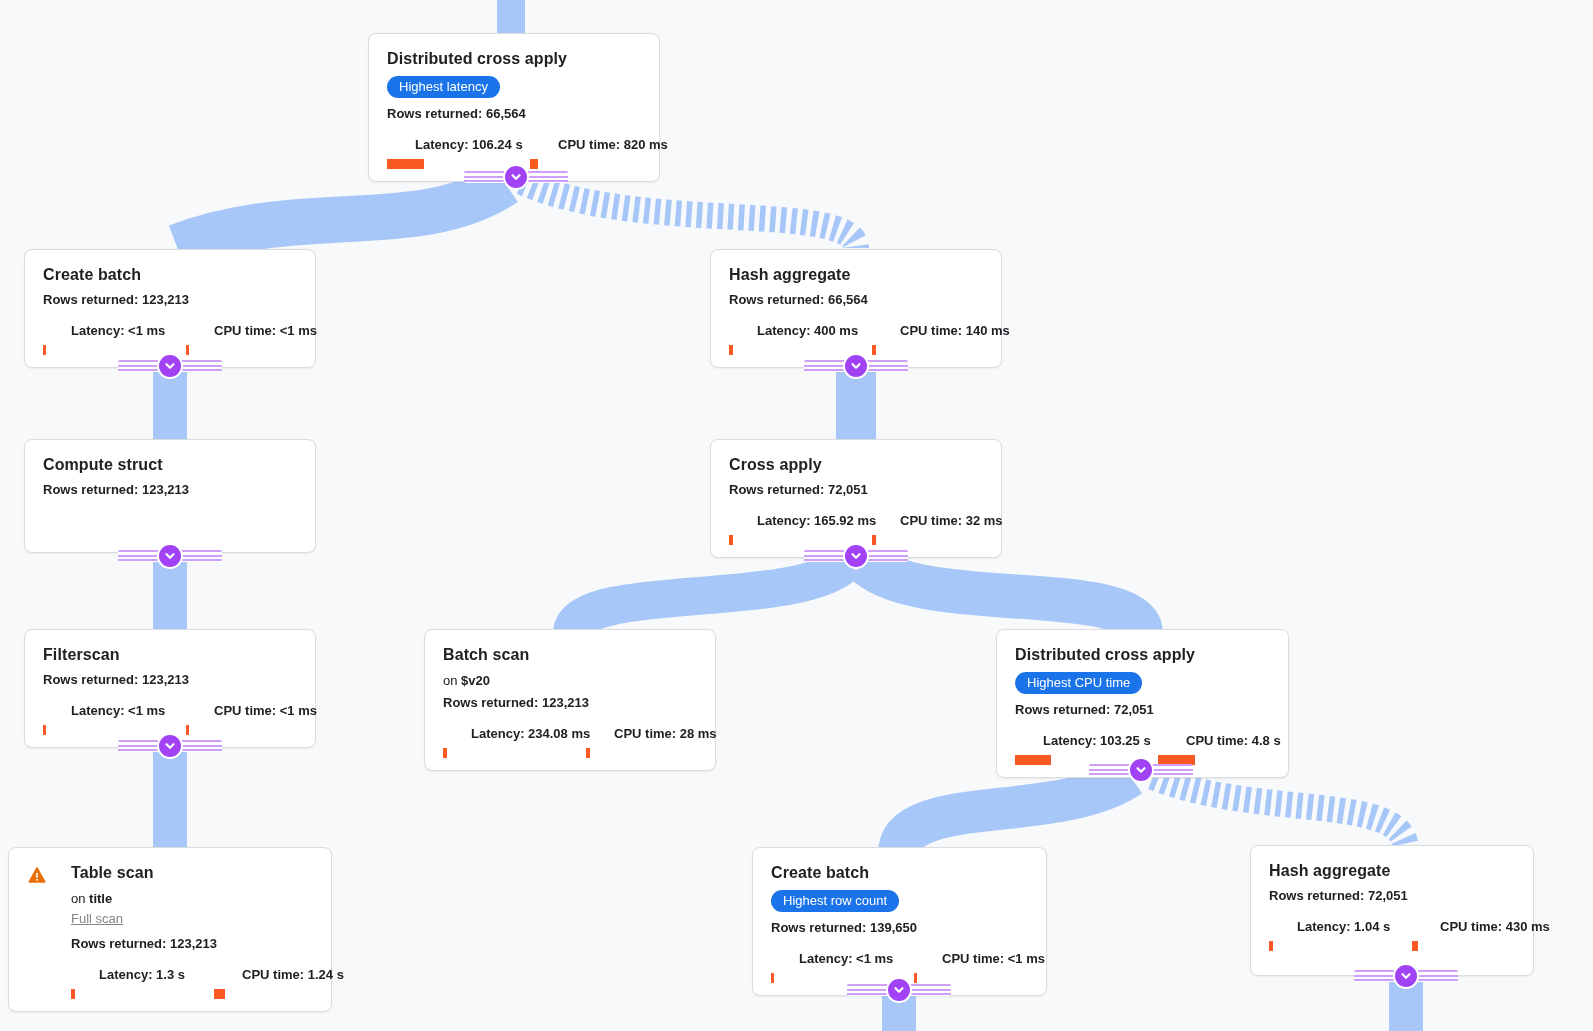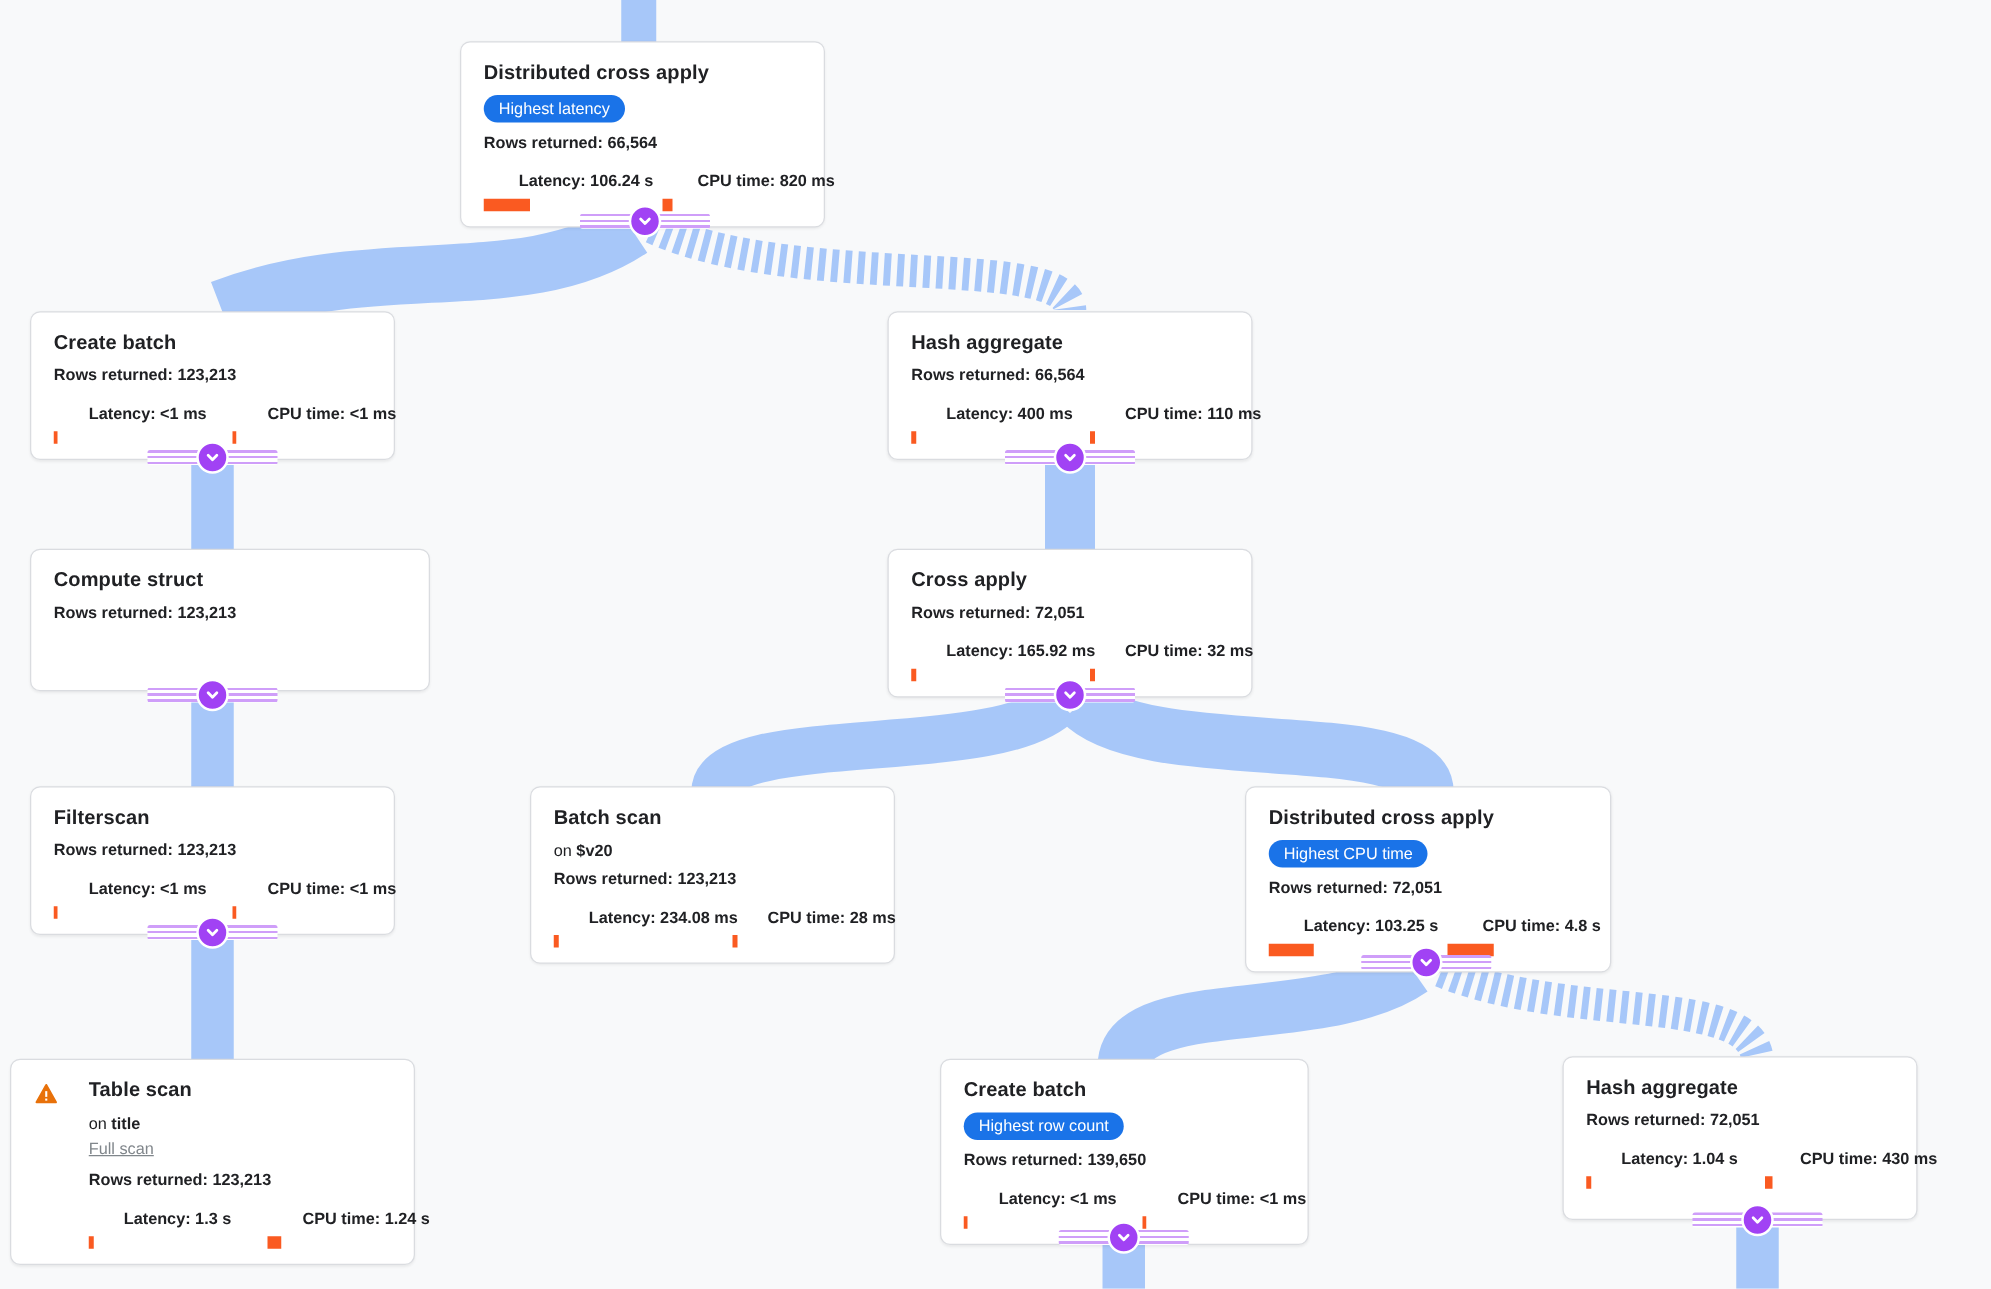--- a/index.html
+++ b/index.html
@@ -126,21 +126,21 @@
         <div class="metric-label">Latency: &lt;1 ms</div>
         <div class="bar" style="width: 3px;"></div>
       </div>
       <div class="metric">
         <div class="metric-label">CPU time: &lt;1 ms</div>
         <div class="bar" style="width: 3px;"></div>
       </div>
     </div>
   </div>
 
-  <div class="node" style="left:24px;top:439px;width:320px;min-height:114px">
+  <div class="node" style="left:24px;top:439px;width:292px;min-height:114px">
     <div class="node-title">Compute struct</div>
     <div class="rows">Rows returned: 123,213</div>
   </div>
 
   <div class="node" style="left:24px;top:629px;width:292px;min-height:114px">
     <div class="node-title">Filterscan</div>
     <div class="rows">Rows returned: 123,213</div>
     <div class="metrics">
       <div class="metric">
         <div class="metric-label">Latency: &lt;1 ms</div>
@@ -181,21 +181,21 @@
 
   <div class="node" style="left:710px;top:249px;width:292px;min-height:114px">
     <div class="node-title">Hash aggregate</div>
     <div class="rows">Rows returned: 66,564</div>
     <div class="metrics">
       <div class="metric">
         <div class="metric-label">Latency: 400 ms</div>
         <div class="bar" style="width: 4px;"></div>
       </div>
       <div class="metric">
-        <div class="metric-label">CPU time: 110 ms</div>
+        <div class="metric-label">CPU time: 140 ms</div>
         <div class="bar" style="width: 4px;"></div>
       </div>
     </div>
   </div>
 
   <div class="node" style="left:710px;top:439px;width:292px;min-height:114px">
     <div class="node-title">Cross apply</div>
     <div class="rows">Rows returned: 72,051</div>
     <div class="metrics">
       <div class="metric">

